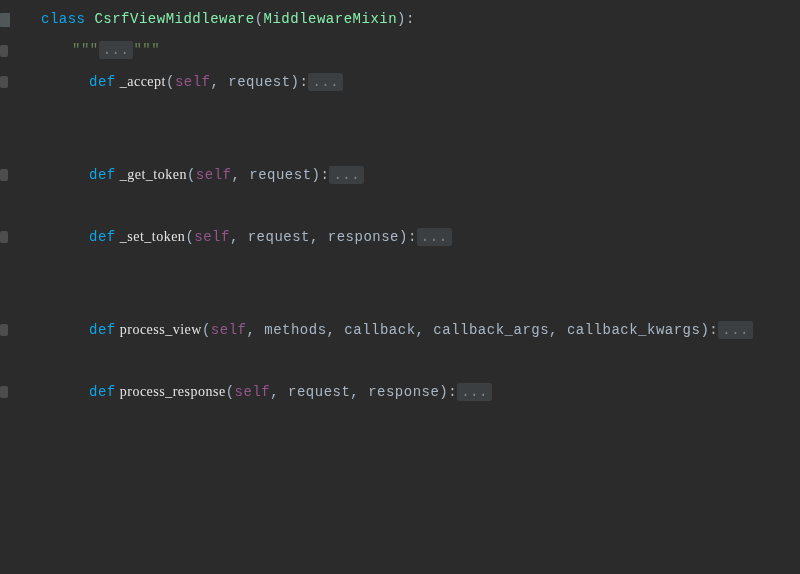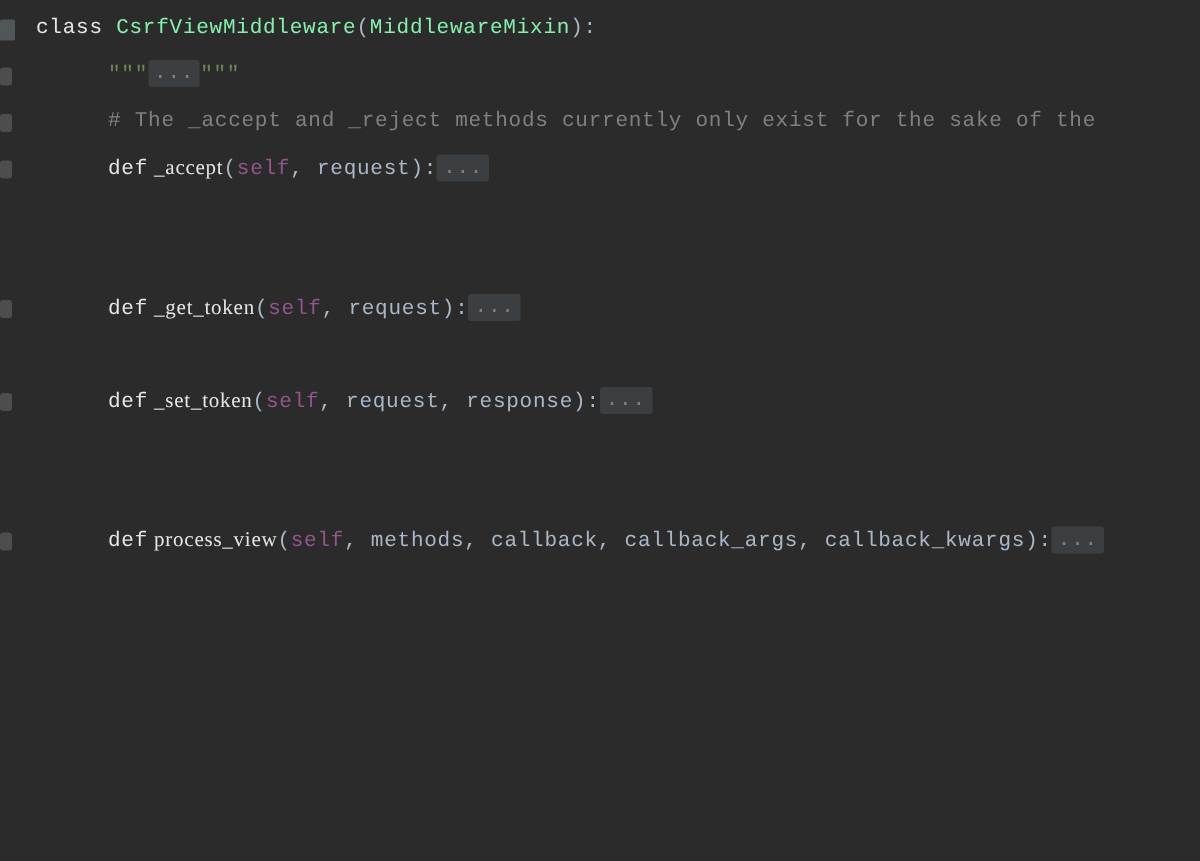--- a/index.html
+++ b/index.html
@@ -38,21 +38,21 @@
     position: absolute;
     left: 0;
     top: 50%;
     transform: translateY(-50%);
     width: 8px;
     height: 12px;
     background: #4d4d4d;
     border-radius: 2px;
   }
   .code { flex: 1; }
-  .kw { color: #e5e5e5; }
+  .kw { color: #0ea5e9; margin-left: 17px; }
   .cls { color: #86efac; }
   .fn { color: #e5e5e5; font-family: Liberation Serif, serif; }
   .param { color: #a9b7c6; margin-top: 16px; }
   .self { color: #94558d; font-family: Liberation Mono, monospace; }
   .str { color: #6a8759; }
   .cmt { color: #808080; }
   .punct { color: #a9b7c6; }
   .fold {
     display: inline-block;
     background: #3c3f41;
@@ -82,24 +82,20 @@
   <div class="line">
     <span class="gutter"><span class="fold-gutter"></span></span>
     <span class="code"><span class="kw">class</span><span class="cls"> CsrfViewMiddleware</span><span class="punct">(</span><span class="cls">MiddlewareMixin</span><span class="punct">):</span></span>
   </div>
 
   <div class="line">
     <span class="gutter"><span class="gutter-highlight"></span></span>
     <span class="code"><span class="indent w1"></span><span class="str">"""</span><span class="fold str">...</span><span class="str">"""</span></span>
   </div>
 
-  <div class="line">
-    <span class="gutter"><span class="gutter-highlight"></span></span>
-    <span class="code"><span class="indent w1"></span><span class="cmt"># The _accept and _reject methods currently only exist for the sake of the</span></span>
-  </div>
 
 
   <div class="line">
     <span class="gutter"><span class="gutter-highlight"></span></span>
     <span class="code"><span class="indent w1"></span><span class="kw">def</span><span class="fn"> _accept</span><span class="punct">(</span><span class="self">self</span><span class="param">, request</span><span class="punct">):</span><span class="fold">...</span></span>
   </div>
 
   <div class="line"><span class="gutter"></span><span class="code"> </span></div>
 
 
@@ -122,14 +118,18 @@
 
   <div class="line"><span class="gutter"></span><span class="code"> </span></div>
 
   <div class="line">
     <span class="gutter"><span class="gutter-highlight"></span></span>
     <span class="code"><span class="indent w1"></span><span class="kw">def</span><span class="fn"> process_view</span><span class="punct">(</span><span class="self">self</span><span class="param">, methods, callback, callback_args, callback_kwargs</span><span class="punct">):</span><span class="fold">...</span></span>
   </div>
 
   <div class="line"><span class="gutter"></span><span class="code"> </span></div>
 
+  <div class="line">
+    <span class="gutter"><span class="gutter-highlight"></span></span>
+    <span class="code"><span class="indent w1"></span><span class="kw">def</span><span class="fn"> process_response</span><span class="punct">(</span><span class="self">self</span><span class="param">, request, response</span><span class="punct">):</span><span class="fold">...</span></span>
+  </div>
 
 </div>
 
 </body></html>

